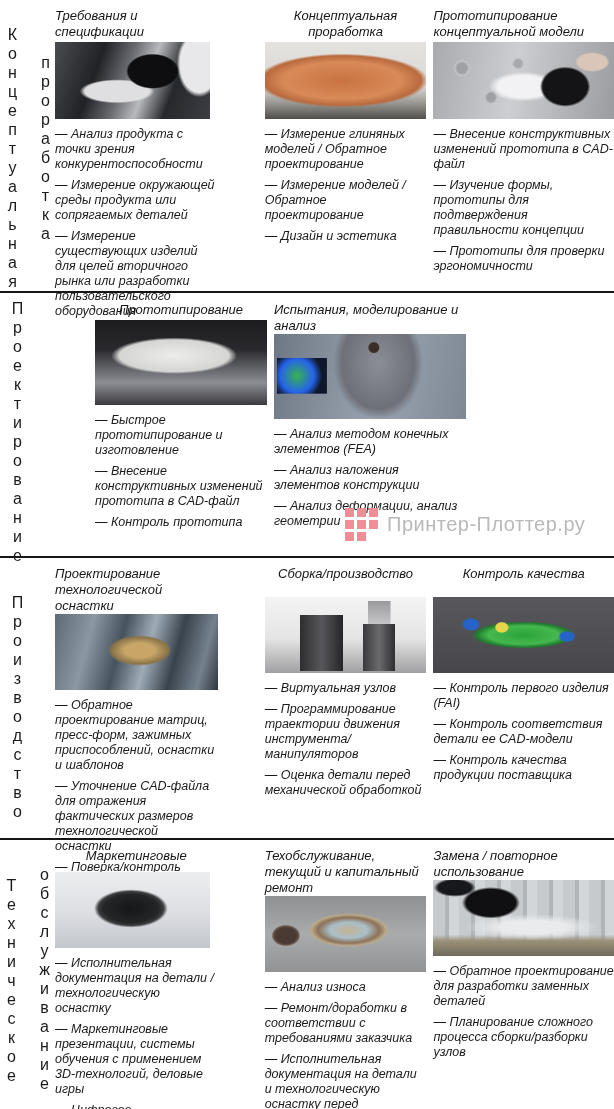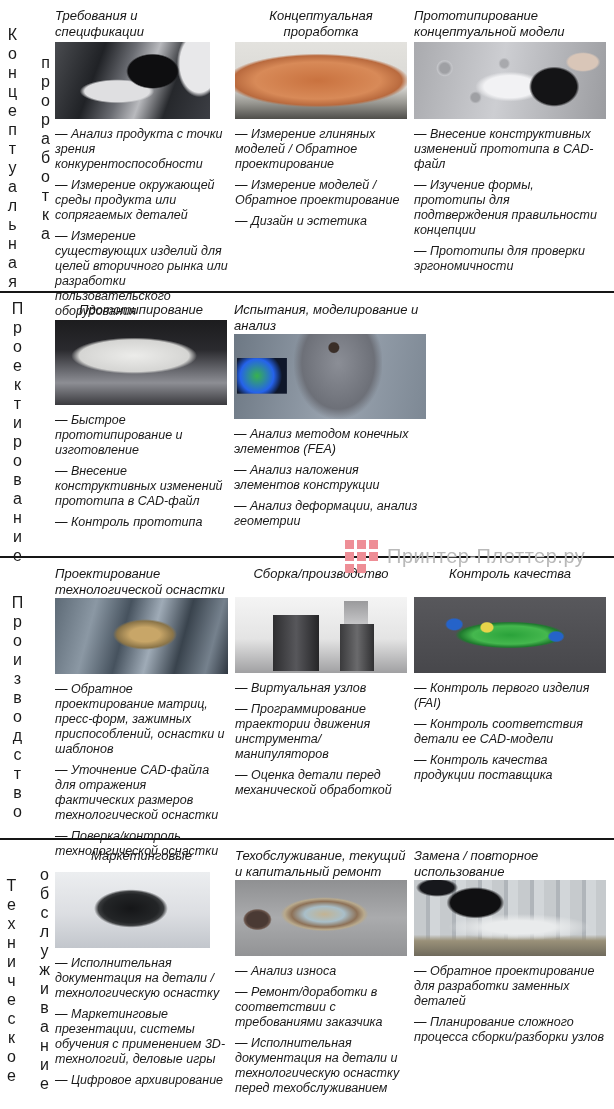--- a/index.html
+++ b/index.html
@@ -15,21 +15,21 @@
   .vword{
     position:absolute;writing-mode:vertical-lr;text-orientation:upright;
     font-size:16px;letter-spacing:2px;color:#1a1a1a;line-height:1;
   }
   .r1 .w1{left:4px;top:26px;}  .r1 .w2{left:37px;top:54px;}
   .r2 .w1{left:9px;top:7px;}
   .r3 .w1{left:9px;top:36px;}
   .r4 .w1{left:3px;top:37px;}  .r4 .w2{left:36px;top:26px;}
   .cols{margin-left:55px;display:flex;gap:7px;}
   .cell{box-sizing:border-box;font-style:italic;}
-  .cell.c1{width:173px;} .cell.c2{width:172px;} .cell.c3{width:192px;}
+  .cell.c1{width:173px;} .cell.c2{width:172px;margin-left:40px;} .cell.c3{width:192px;}
   .r1 .cell{padding-top:8px;} .r2 .cell{padding-top:9px;}
   .r3 .cell{padding-top:8px;} .r4 .cell{padding-top:8px;}
   .title{font-size:13px;line-height:16px;color:#161616;}
   .tc{text-align:center;} .tl{text-align:left;}
   .r1 .title{min-height:34px;} .r2 .title{min-height:18px;}
   .r3 .title{min-height:31px;} .r4 .title{min-height:24px;}
   .photo{width:100%;background-repeat:no-repeat;background-color:#cfcfd1;}
   .c1 .photo{width:155px;}
   .r3 .c1 .photo{width:100%;}
   .r1 .photo{height:77px;} .r2 .photo{height:85px;}
@@ -90,21 +90,21 @@
     radial-gradient(ellipse 20px 15px at 13% 52%, #4a3a34 52%, #6b564c 64%, rgba(107,86,76,0) 72%),
     radial-gradient(ellipse 34% 30% at 52% 45%, #c3b392 0%, #a9bfc9 34%, #8d7157 56%, #b8a98c 68%, rgba(184,169,140,0) 75%),
     linear-gradient(180deg,#8f9092 0%,#aaabad 50%,#929395 100%);}
   .p-3-2{background-image:
     radial-gradient(ellipse 46px 25px at 32% 30%, #101012 54%, rgba(16,16,18,0) 63%),
     radial-gradient(ellipse 32px 14px at 12% 10%, #17181c 52%, rgba(23,24,28,0) 66%),
     radial-gradient(ellipse 60% 28% at 55% 62%, #e9ebec 30%, rgba(233,235,236,0) 62%),
     linear-gradient(rgba(0,0,0,0) 72%, #9a9179 80%, #6f6a5c 100%),
     repeating-linear-gradient(90deg,#c6cacd 0 12px,#b0b5ba 12px 16px,#d2d6d9 16px 26px);}
   
-  .watermark{position:absolute;left:345px;top:540px;display:flex;align-items:center;gap:9px;}
+  .watermark{position:absolute;left:345px;top:508px;display:flex;align-items:center;gap:9px;}
   .wm-logo{display:grid;grid-template-columns:repeat(3,9px);grid-auto-rows:9px;gap:3px;}
   .wm-logo i{background:#ee8e96;display:block;}
   .wm-logo i.off{visibility:hidden;}
   .wm-text{font-size:20px;color:#b9b9b9;letter-spacing:0.5px;white-space:nowrap;}
 </style>
 </head>
 <body>
 
 <section class="row r1">
   <span class="vword w1">Концептуальная</span>

